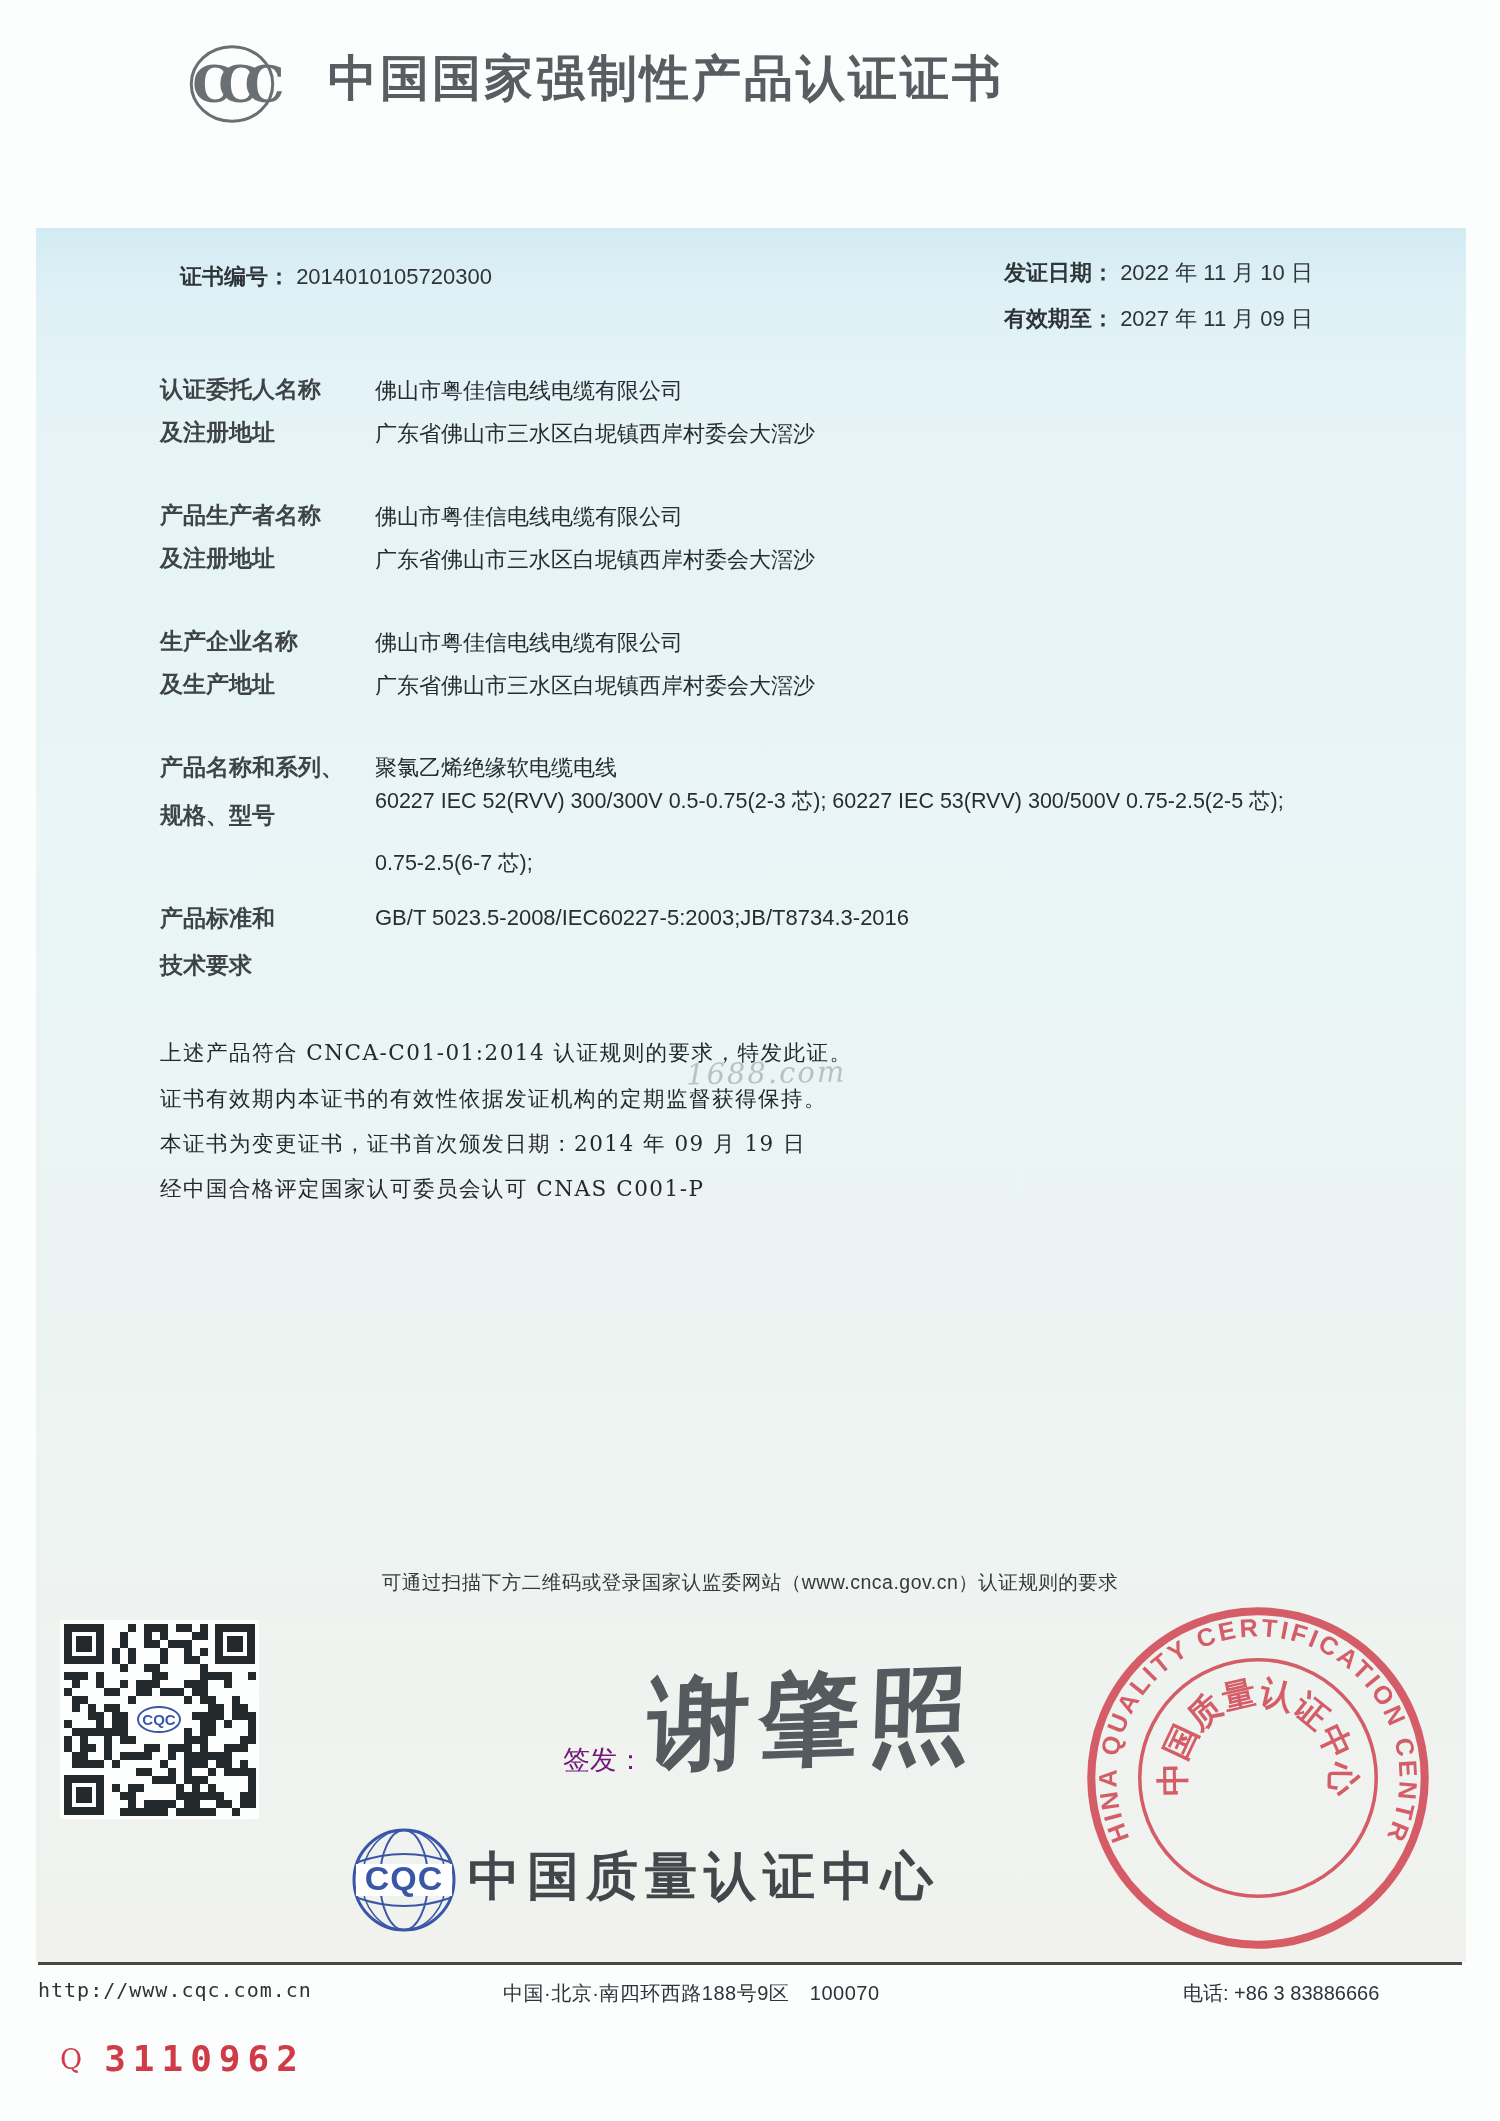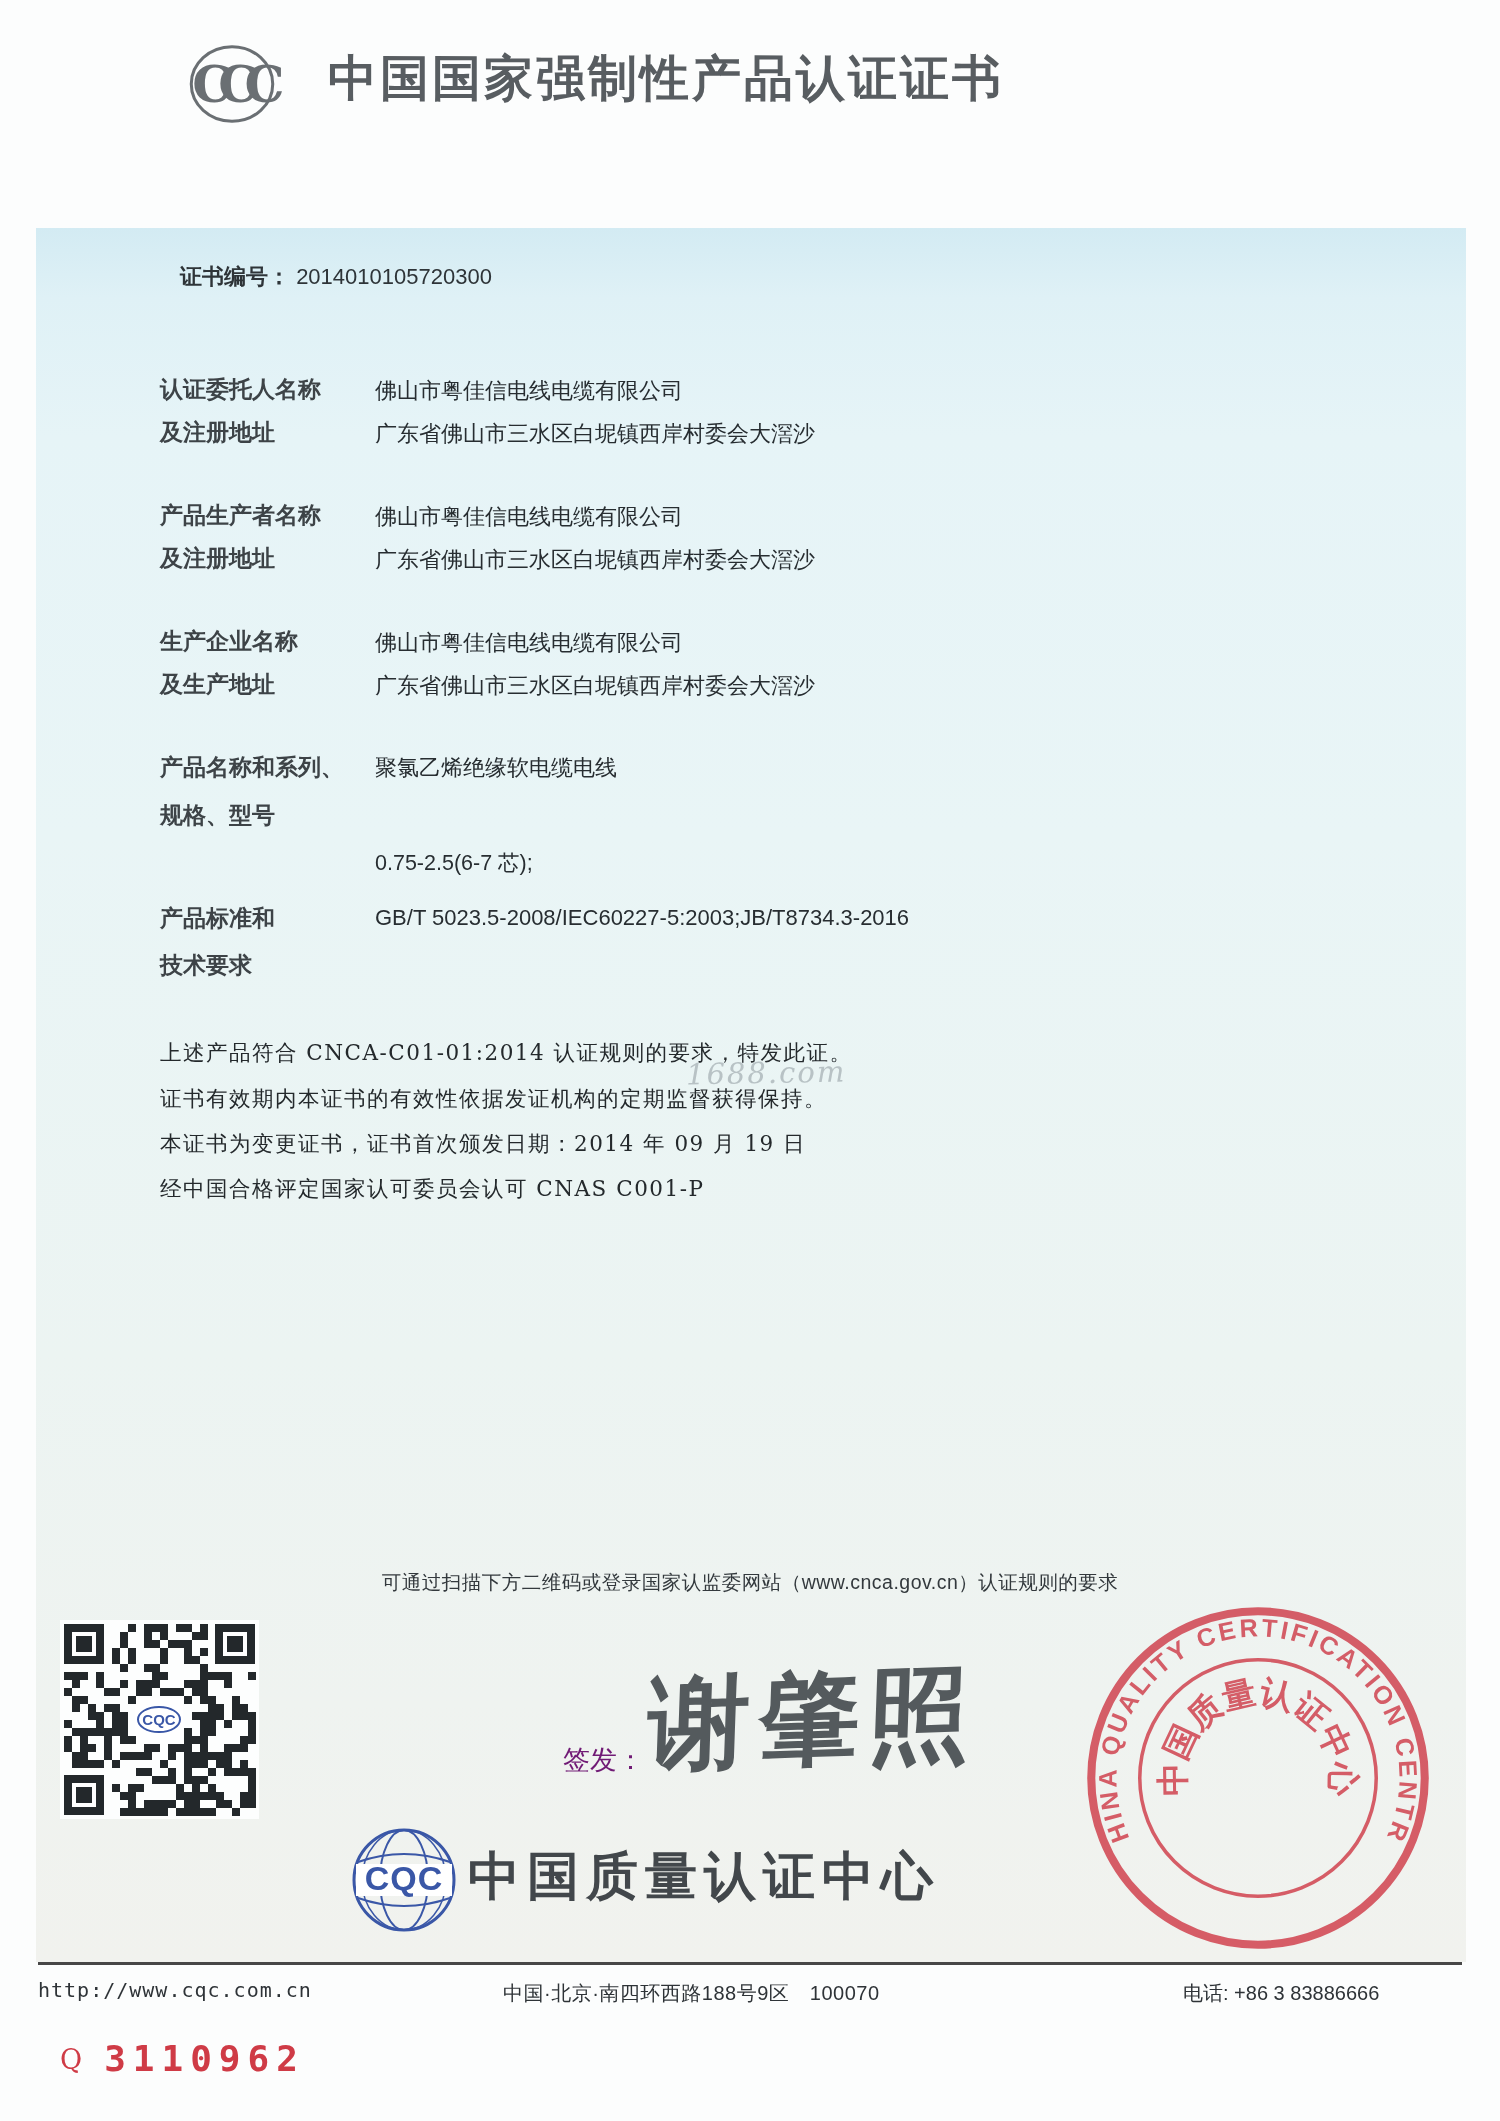--- a/index.html
+++ b/index.html
@@ -85,39 +85,50 @@
   <svg class="abs ccc-logo" viewBox="0 0 120 110">
     <ellipse cx="60" cy="55" rx="47" ry="43" fill="none" stroke="#6a6f73" stroke-width="3.5"></ellipse>
     <text x="14" y="76" font-family="DejaVu Serif, serif" font-weight="700" font-size="58" fill="#6a6f73" letter-spacing="-16">CCC</text>
   </svg>
   <div class="abs doc-title">中国国家强制性产品认证证书</div>
 
   <div class="abs cert-row">
     <span class="meta-label">证书编号：</span>
     <span class="num">2014010105720300</span>
   </div>
+  <div class="abs date-block">
+    <div class="date-line">
+      <span class="meta-label">发证日期：</span>
+      <span class="num">2022 年 11 月 10 日</span>
+    </div>
+    <div class="date-line">
+      <span class="meta-label">有效期至：</span>
+      <span class="num">2027 年 11 月 09 日</span>
+    </div>
+  </div>
 
   <div class="abs f-label" style="top:374px">认证委托人名称</div>
   <div class="abs f-value" style="top:376px">佛山市粤佳信电线电缆有限公司</div>
   <div class="abs f-label" style="top:417px">及注册地址</div>
   <div class="abs f-value" style="top:419px">广东省佛山市三水区白坭镇西岸村委会大滘沙</div>
 
   <div class="abs f-label" style="top:500px">产品生产者名称</div>
   <div class="abs f-value" style="top:502px">佛山市粤佳信电线电缆有限公司</div>
   <div class="abs f-label" style="top:543px">及注册地址</div>
   <div class="abs f-value" style="top:545px">广东省佛山市三水区白坭镇西岸村委会大滘沙</div>
 
   <div class="abs f-label" style="top:626px">生产企业名称</div>
   <div class="abs f-value" style="top:628px">佛山市粤佳信电线电缆有限公司</div>
   <div class="abs f-label" style="top:669px">及生产地址</div>
   <div class="abs f-value" style="top:671px">广东省佛山市三水区白坭镇西岸村委会大滘沙</div>
 
   <div class="abs f-label" style="top:752px">产品名称和系列、</div>
   <div class="abs f-label" style="top:800px">规格、型号</div>
   <div class="abs f-value" style="top:753px">聚氯乙烯绝缘软电缆电线</div>
+  <div class="abs f-value spec" style="top:786px">60227 IEC 52(RVV) 300/300V 0.5-0.75(2-3 芯); 60227 IEC 53(RVV) 300/500V 0.75-2.5(2-5 芯);</div>
   <div class="abs f-value spec" style="top:848px">0.75-2.5(6-7 芯);</div>
 
   <div class="abs f-label" style="top:903px">产品标准和</div>
   <div class="abs f-label" style="top:950px">技术要求</div>
   <div class="abs f-value" style="top:905px">GB/T 5023.5-2008/IEC60227-5:2003;JB/T8734.3-2016</div>
 
   <div class="abs stmt" style="top:1038px">上述产品符合 CNCA-C01-01:2014 认证规则的要求，特发此证。</div>
   <div class="abs stmt" style="top:1084px">证书有效期内本证书的有效性依据发证机构的定期监督获得保持。</div>
   <div class="abs stmt" style="top:1129px">本证书为变更证书，证书首次颁发日期：2014 年 09 月 19 日</div>
   <div class="abs stmt" style="top:1174px">经中国合格评定国家认可委员会认可 CNAS C001-P</div>

